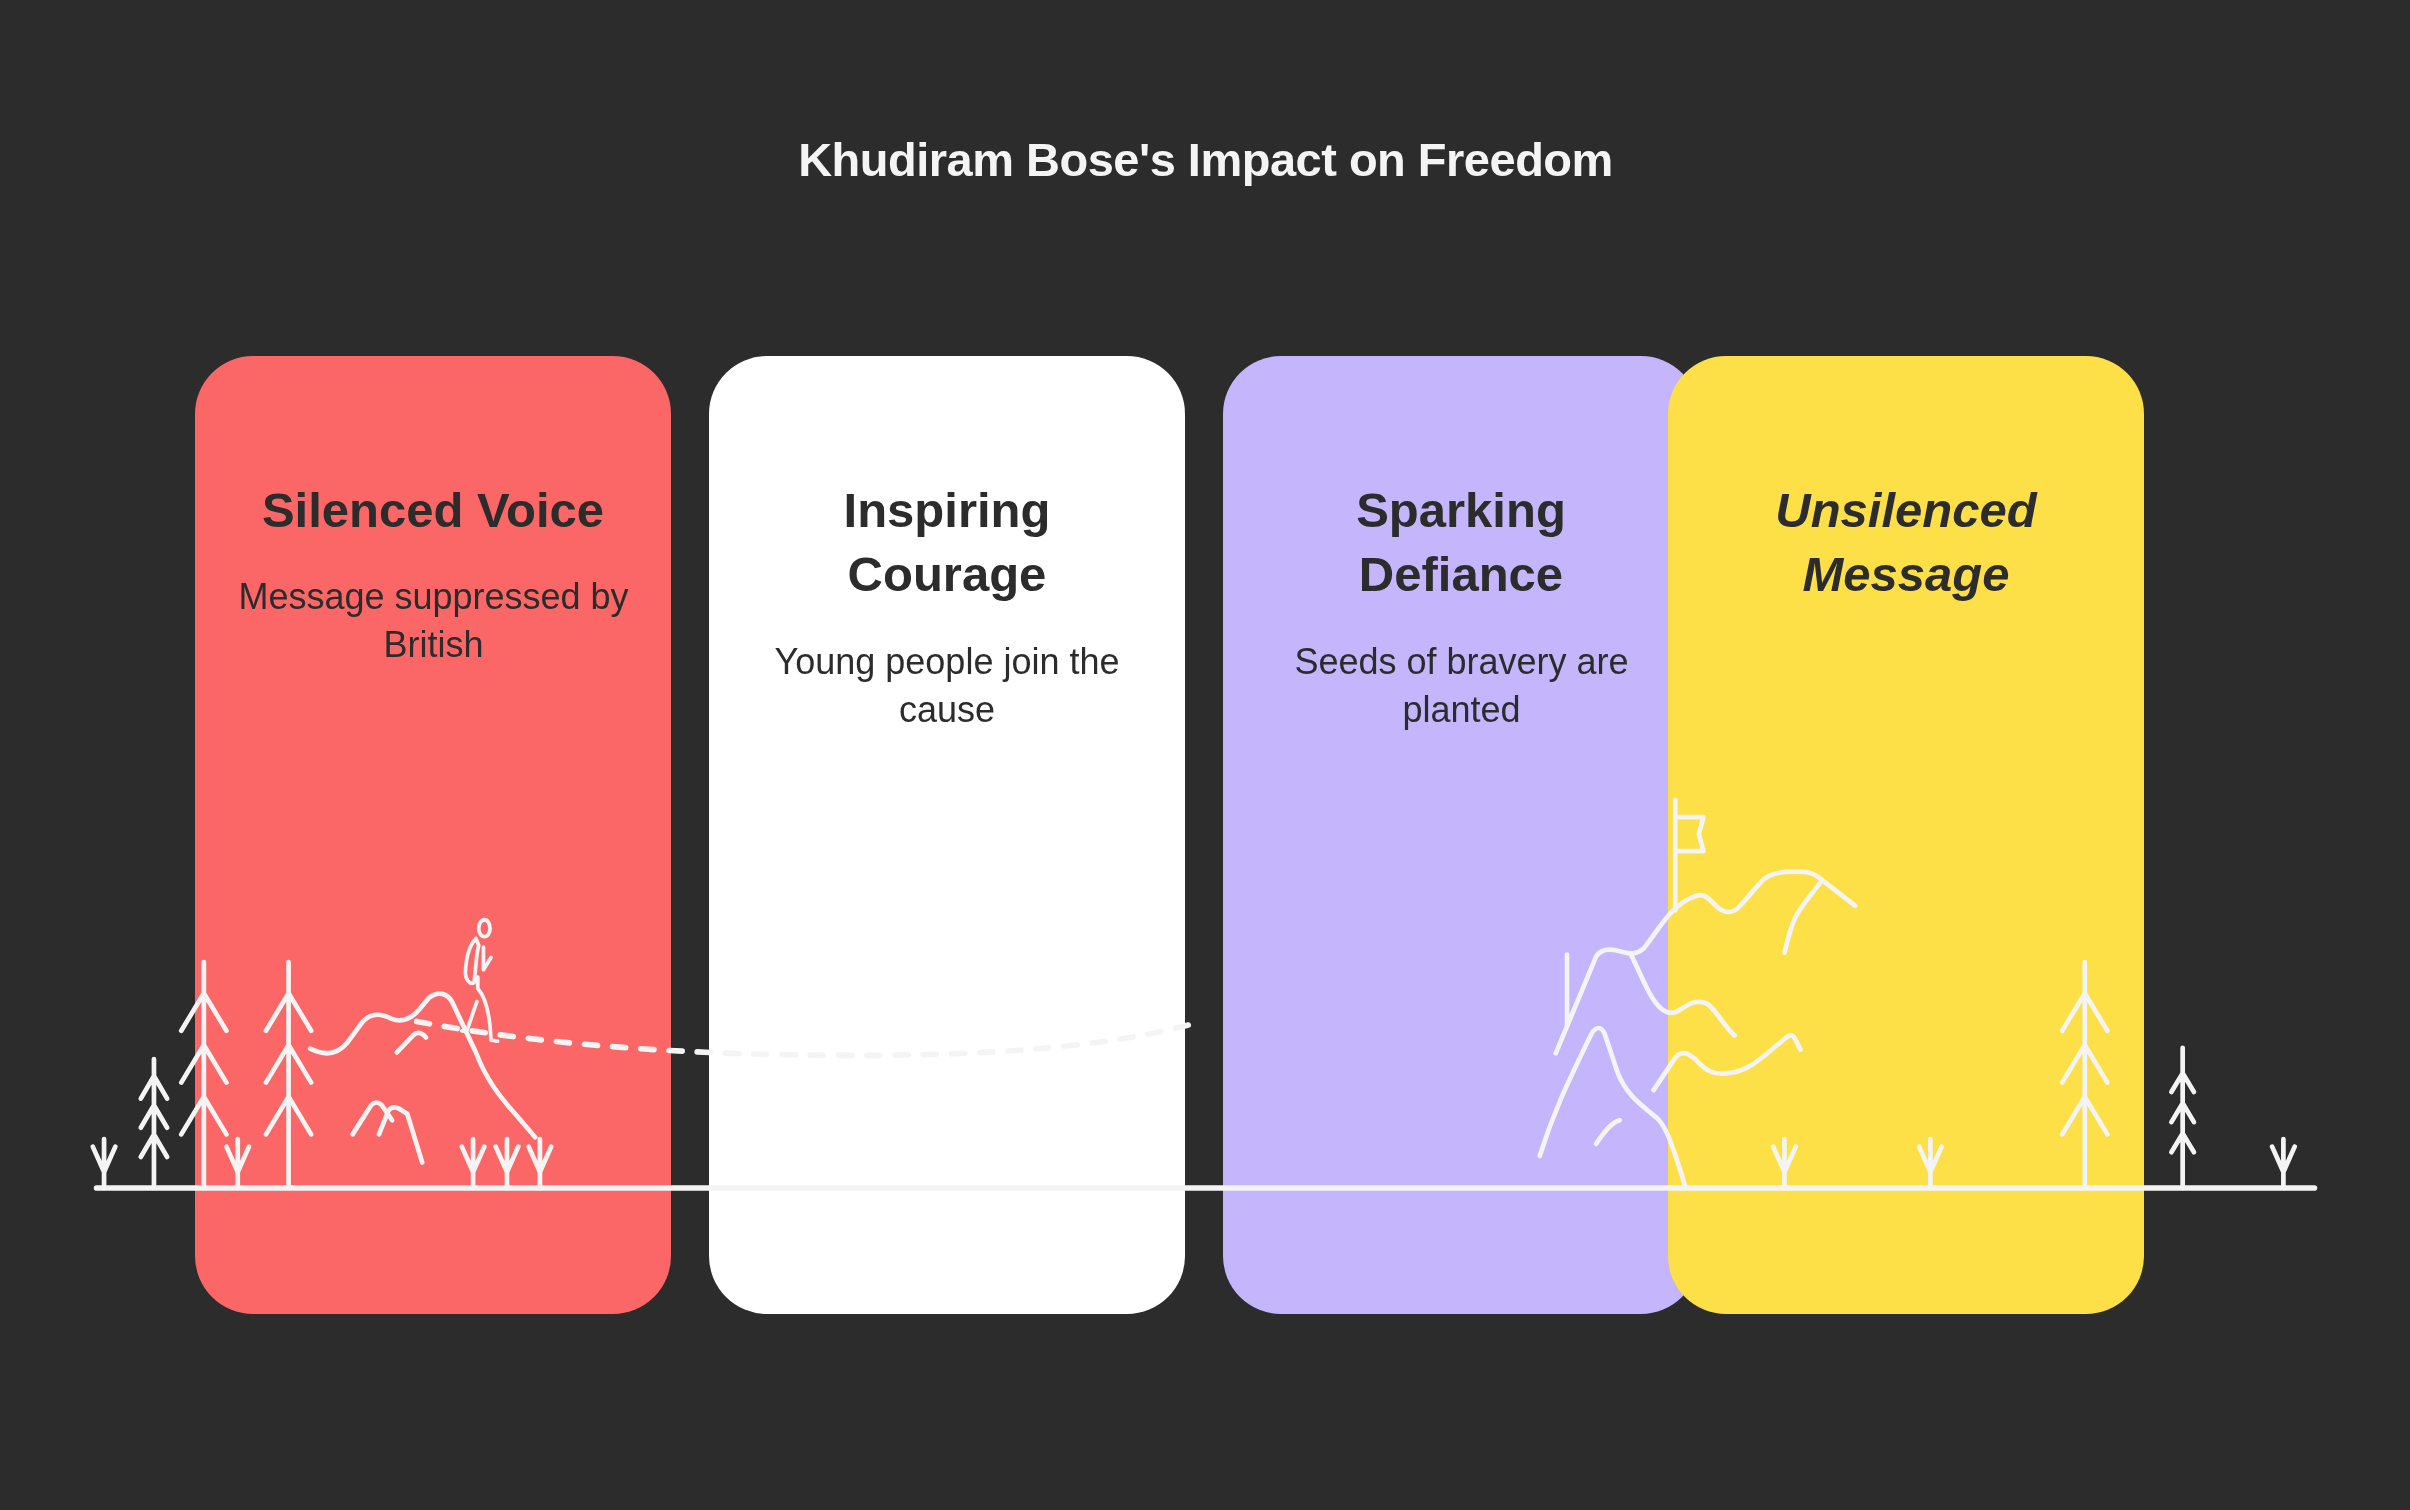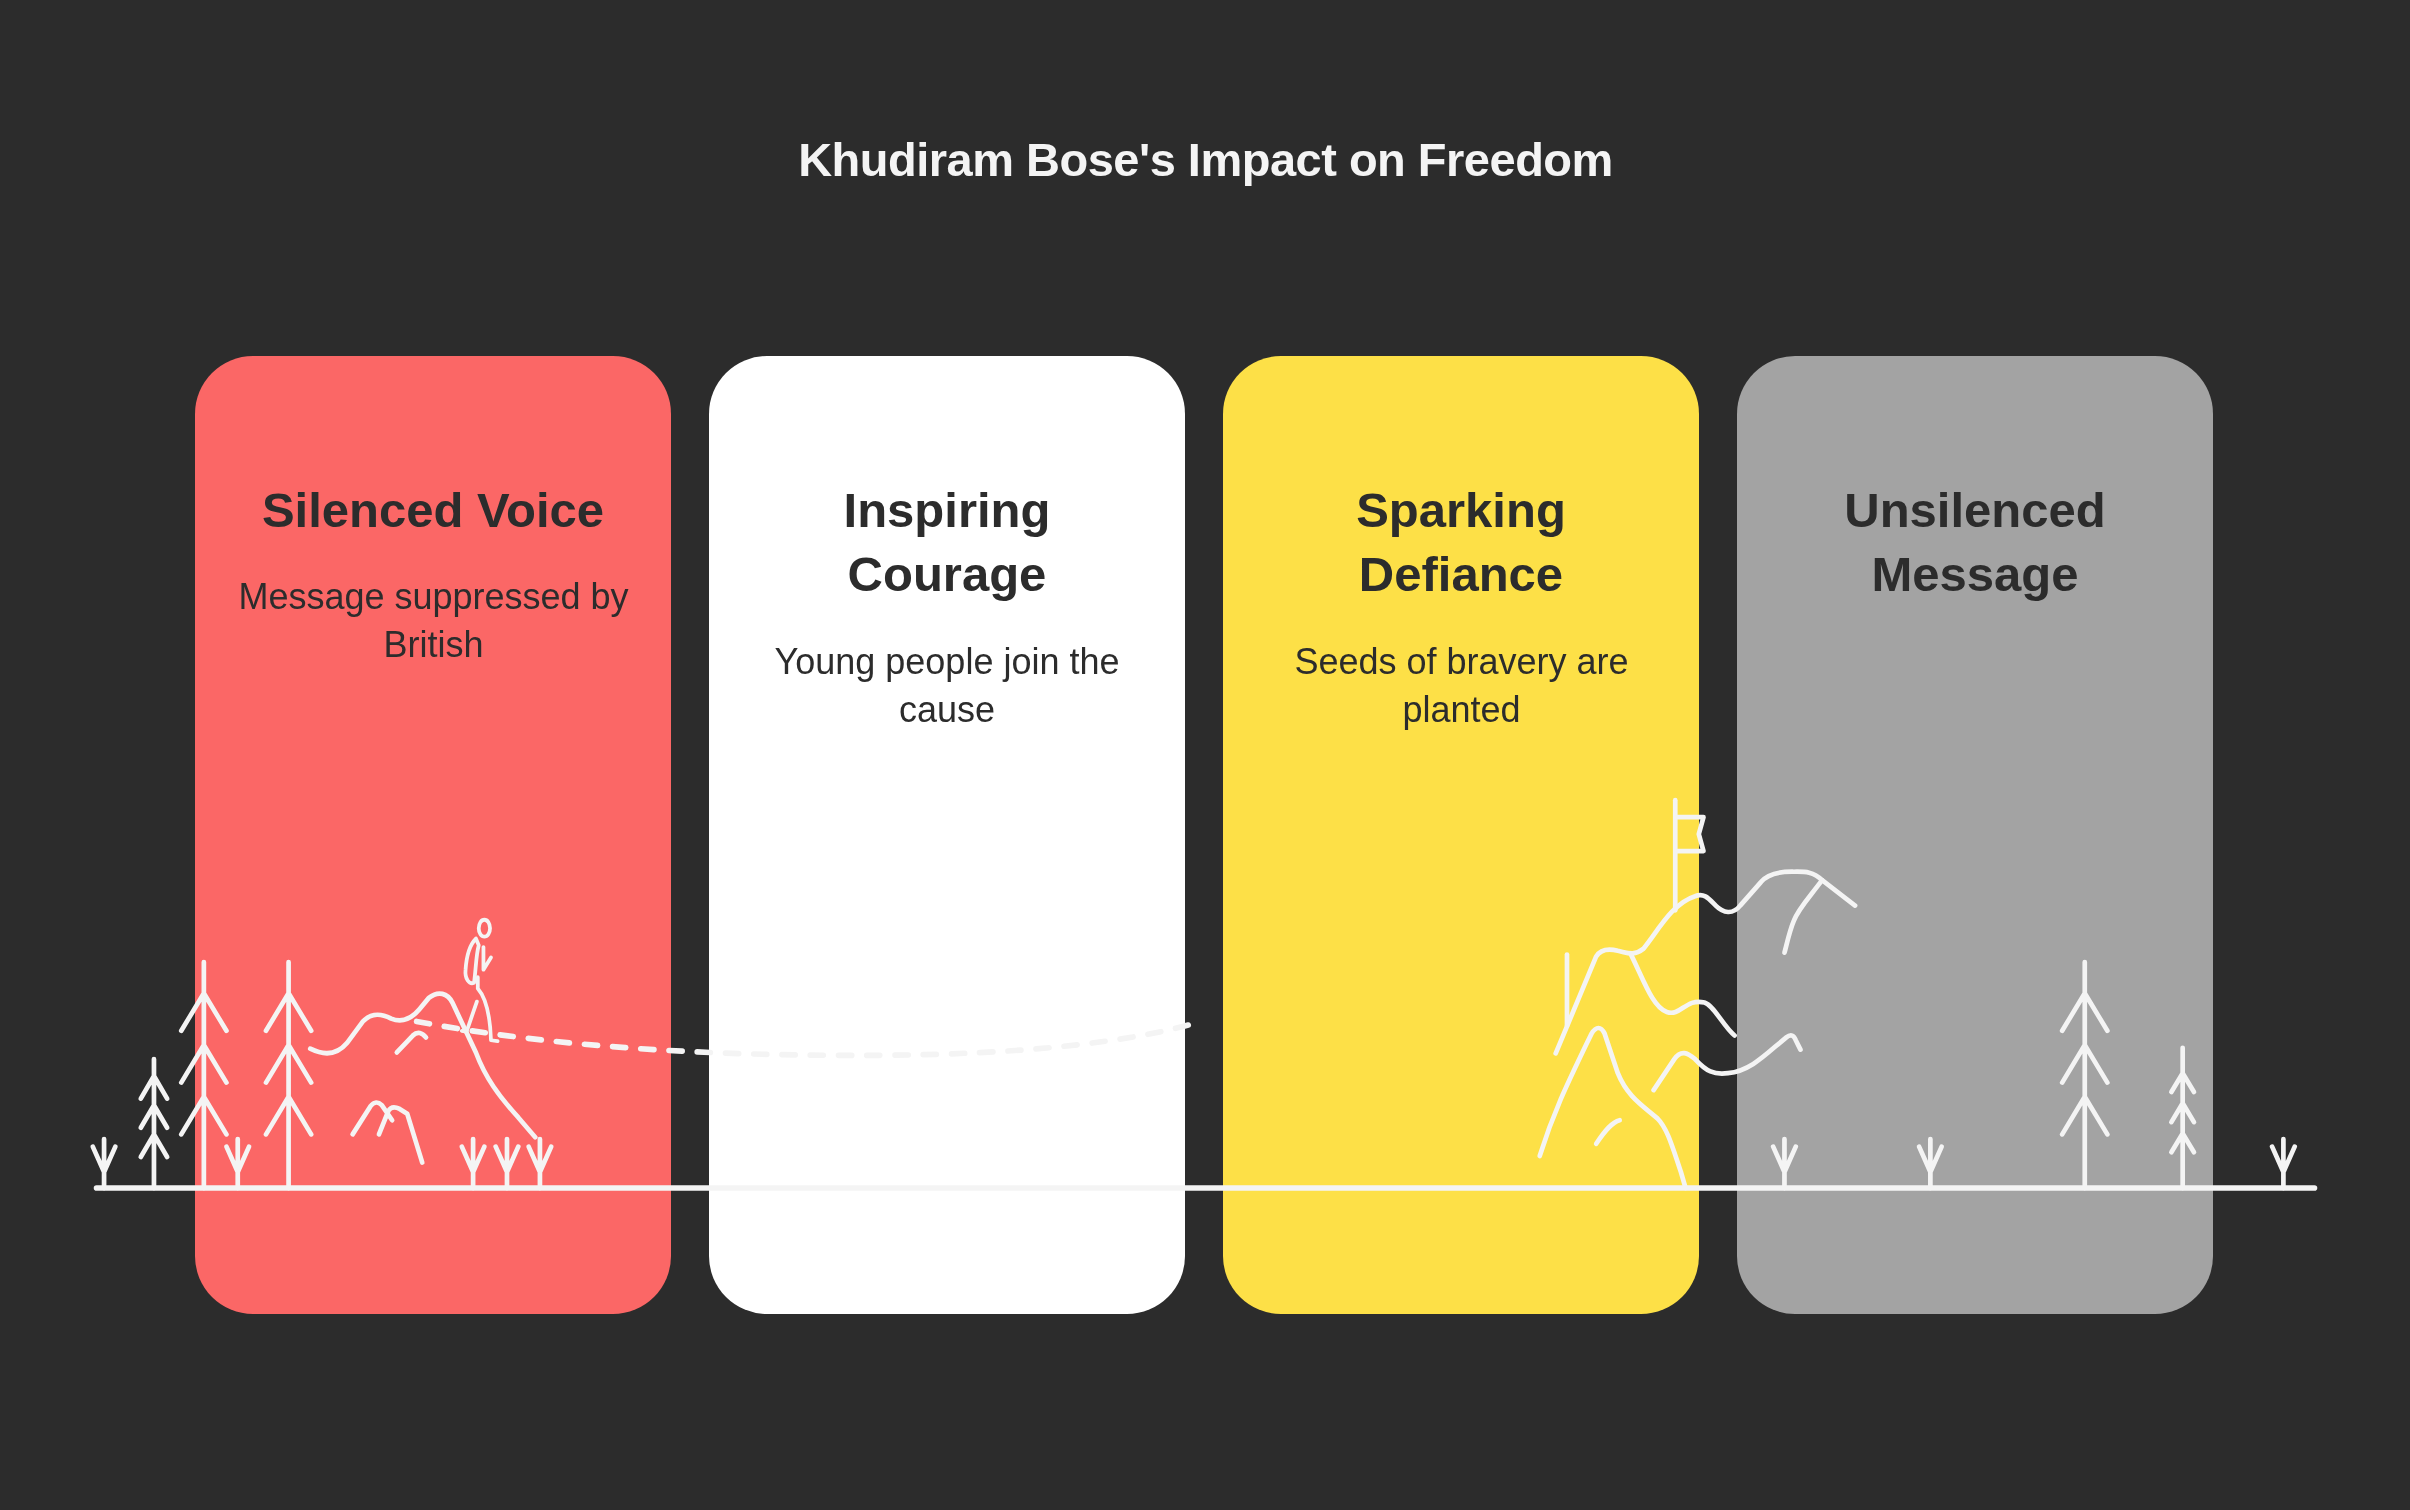--- a/index.html
+++ b/index.html
@@ -38,29 +38,29 @@
 </div>
 
 <div class="card" style="left:709px;background:#ffffff;">
   <div class="card-head">
     <span>Inspiring</span>
     <span>Courage</span>
   </div>
   <div class="card-desc" style="top:282px;">Young people join the cause</div>
 </div>
 
-<div class="card" style="left:1223px;background:#fde047;">
+<div class="card" style="left:1223px;background:#c4b5fd;">
   <div class="card-head">
     <span>Sparking</span>
     <span>Defiance</span>
   </div>
   <div class="card-desc" style="top:282px;left:38px;width:401px;">Seeds of bravery are planted</div>
 </div>
 
-<div class="card" style="left:1737px;background:#a3a3a3;">
+<div class="card" style="left:1668px;background:#fde047;font-style:italic;">
   <div class="card-head">
     <span>Unsilenced</span>
     <span>Message</span>
   </div>
 </div>
 
 <svg class="scene" width="2411" height="1510" viewBox="0 0 2560 1604" fill="none" stroke="#f4f4f4" stroke-width="5" stroke-linecap="round" stroke-linejoin="round">
 
   <line x1="102" y1="1262" x2="2458" y2="1262" stroke-width="6"></line>
 

